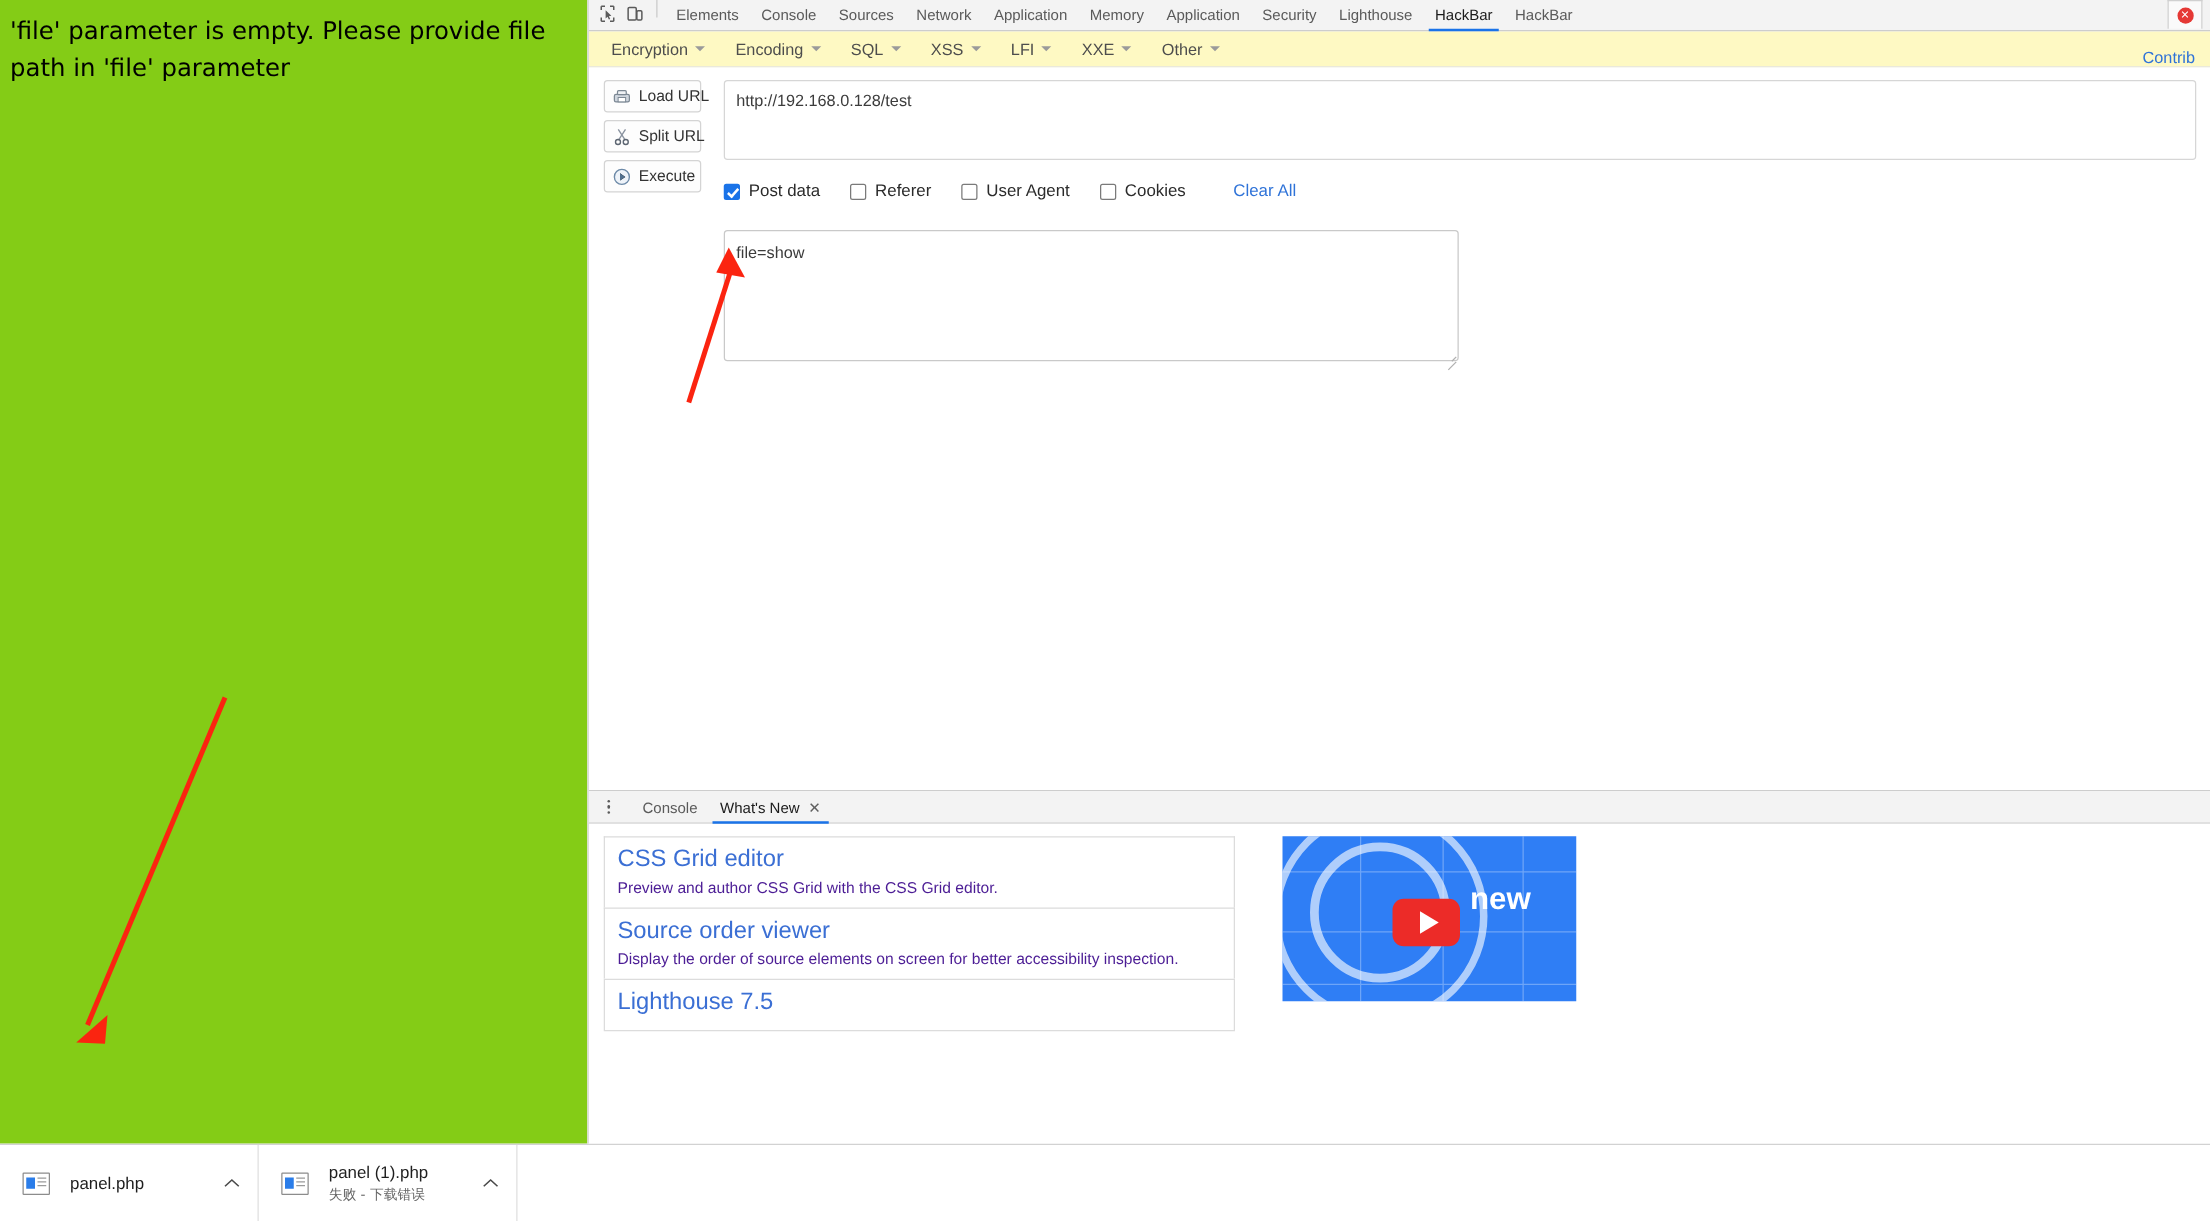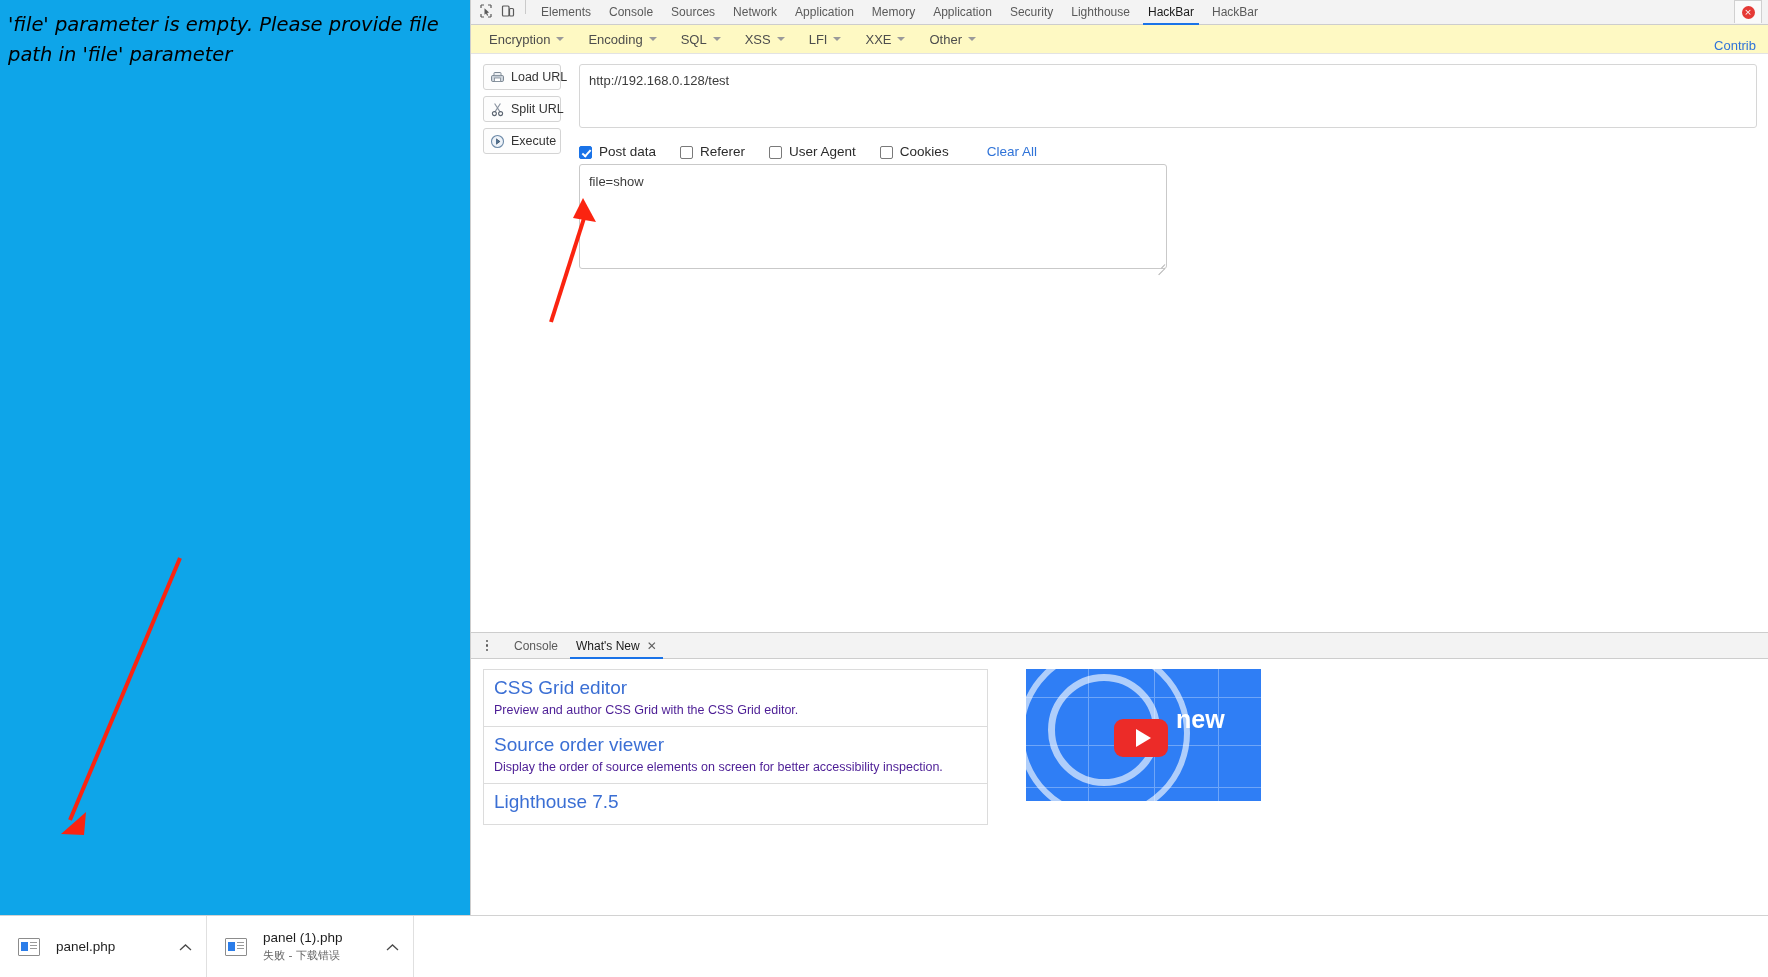--- a/index.html
+++ b/index.html
@@ -9,21 +9,21 @@
     overflow: hidden;
     background: #ffffff;
     font-family: "Liberation Sans", sans-serif;
   }
 
   #root { position: relative; width: 1768px; height: 977px; background: #fff; }
 
   
   .page-pane {
     position: absolute; left: 0; top: 0; width: 470px; height: 915px;
-    background: #0ea5e9; overflow: hidden; font-style: italic;
+    background: #84cc16; overflow: hidden;
   }
   .page-message {
     position: absolute; left: 8px; top: 10px; width: 450px;
     font-family: "DejaVu Sans", sans-serif;
     font-size: 19.5px; line-height: 30px; color: #000;
   }
 
   
   .devtools {
     position: absolute; left: 470px; top: 0; width: 1298px; height: 915px;
@@ -107,21 +107,21 @@
     width: 13px; height: 13px; border: 1px solid #7a7a7a; border-radius: 2px;
     background: #fff; flex: 0 0 auto; position: relative;
   }
   .cbox.checked { background: #1a73e8; border-color: #1a73e8; }
   .cbox.checked::after {
     content: ""; position: absolute; left: 4px; top: 1px; width: 3px; height: 7px;
     border: solid #fff; border-width: 0 2px 2px 0; transform: rotate(42deg);
   }
   .hb-clear { color: #2f73d8; font-size: 13.5px; cursor: pointer; margin-left: 14px; white-space: nowrap; }
 
-  .hb-post-wrap { margin-top: 5px; width: 588px; position: relative; }
+  .hb-post-wrap { margin-top: 24px; width: 588px; position: relative; }
   .hb-post {
     width: 100%; height: 105px; border: 1px solid #c9c9c9; border-radius: 3px;
     padding: 8px 9px; font-size: 13px; color: #3c3c3c; line-height: 18px;
     font-family: "Liberation Sans", sans-serif; resize: none; outline: none; background: #fff;
   }
   .hb-resize {
     position: absolute; right: 2px; bottom: 2px; width: 11px; height: 11px;
     pointer-events: none;
   }
   .hb-resize i { position: absolute; right: 0; background: #b0b0b0; height: 1px; transform: rotate(-45deg); transform-origin: right center; }

